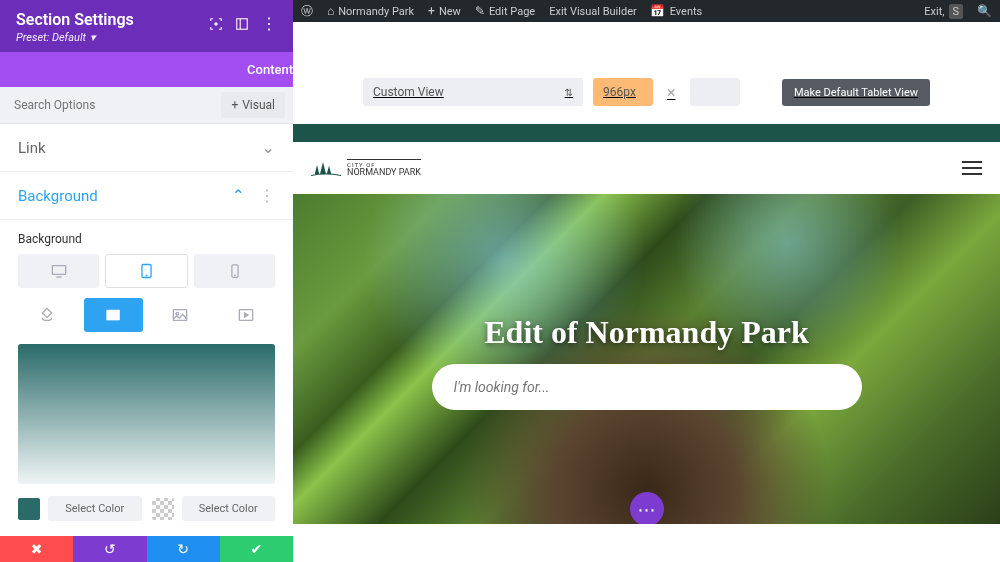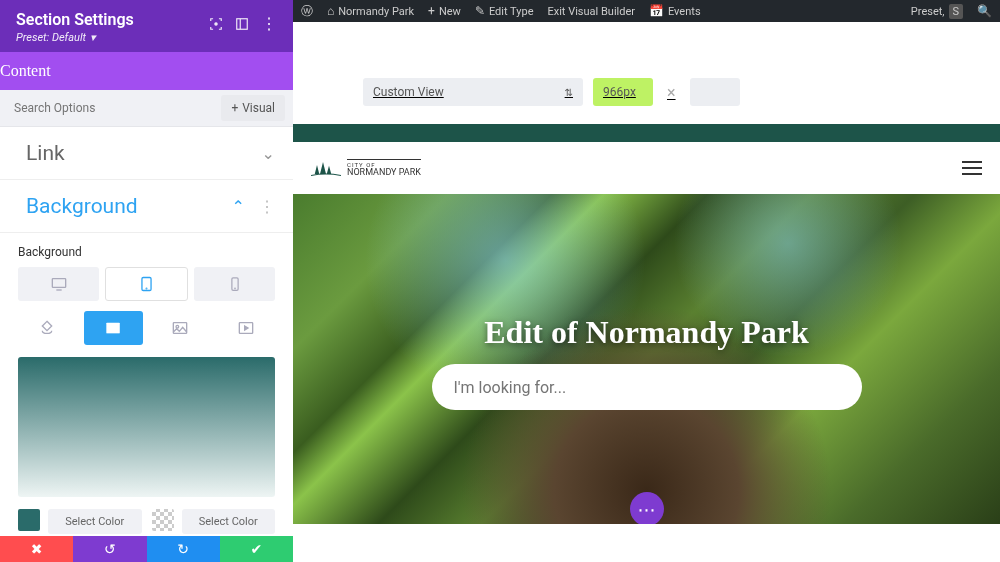--- a/index.html
+++ b/index.html
@@ -8,49 +8,49 @@
 
 .panel { position: absolute; left: 0; top: 0; width: 293px; height: 536px; background: #fff; display: flex; flex-direction: column; }
 .panel-header { background: #6c2eb9; color: #fff; padding: 10px 16px 8px; display: flex; align-items: flex-start; justify-content: space-between; gap: 15px; }
 .panel-header-left { display: flex; flex-direction: column; }
 .panel-title { font-size: 16px; font-weight: 600; }
 .panel-preset { font-size: 11px; opacity: 0.9; margin-top: 2px; display: flex; align-items: center; gap: 4px; font-style: italic; }
 .panel-header-icons { display: flex; gap: 12px; align-items: center; margin-top: 4px; }
 .panel-header-icons span { cursor: pointer; opacity: 0.9; }
 
 .tabs { display: flex; background: #6c2eb9; }
-.tab { flex: 1; text-align: left; padding: 10px 0; font-size: 16px; color: #fff; cursor: pointer; font-family: Liberation Serif, serif; }
+.tab { flex: 1; text-align: right; padding: 10px 0; font-size: 13px; color: #fff; cursor: pointer; }
 .tab.active { background: #a24ef0; font-weight: 500; }
 
 .search-row { display: flex; align-items: center; background: #f0f1f5; border-bottom: 1px solid #e5e6ea; }
 .search-input { flex: 1; padding: 10px 14px; border: none; background: transparent; font-size: 12px; color: #8b5cf6; outline: none; }
 .filter-btn { display: flex; align-items: center; gap: 4px; padding: 6px 10px; margin: 5px 8px; background: #e9eaee; border: none; border-radius: 3px; font-size: 12px; color: #555; cursor: pointer; }
 
 .section-row { display: flex; align-items: center; justify-content: space-between; padding: 14px 18px; border-bottom: 1px solid #eee; cursor: pointer; }
-.section-row .label { font-size: 21px; color: #666; margin-left: 8px; }
+.section-row .label { font-size: 15px; color: #666; }
 .section-row.open .label { color: #2ea3f2; }
 .section-row .chev { color: #999; }
 .section-row.open .chev { color: #2ea3f2; }
 .section-row .dots { color: #bbb; margin-left: 8px; }
 
 .section-body { padding: 12px 18px 0; overflow-y: auto; }
 .field-label { font-size: 12px; color: #333; margin-bottom: 8px; }
 
 .device-row { display: flex; gap: 6px; margin-bottom: 10px; }
 .device-btn { flex: 1; height: 34px; display: flex; align-items: center; justify-content: center; background: #f0f1f5; border-radius: 3px; cursor: pointer; color: #aab; }
 .device-btn.active { background: #fff; border: 1px solid #e0e0e0; color: #2ea3f2; }
 
 .bgtype-row { display: flex; gap: 8px; margin-bottom: 12px; }
 .bgtype-btn { flex: 1; height: 34px; display: flex; align-items: center; justify-content: center; border-radius: 3px; cursor: pointer; color: #aab; background: transparent; }
 .bgtype-btn.active { background: #2ea3f2; color: #fff; }
 
 .gradient-preview { width: 100%; height: 140px; border-radius: 3px; background: linear-gradient(180deg, #2a6b6a 0%, #eef5f4 100%); margin-bottom: 12px; }
 
 .color-row { display: flex; gap: 10px; margin-bottom: 14px; }
-.color-item { flex: 1; display: flex; gap: 8px; }
+.color-item { flex: 1; display: flex; align-items: center; gap: 8px; }
 .swatch { width: 22px; height: 22px; border-radius: 2px; flex-shrink: 0; }
 .swatch.teal { background: #2a6b6a; }
 .swatch.checker { background: repeating-conic-gradient(#ccc 0% 25%, #fff 0% 50%) 0 / 8px 8px; }
 .color-label { font-size: 11px; color: #666; background: #f0f1f5; padding: 6px 10px; border-radius: 3px; flex: 1; text-align: center; cursor: pointer; }
 
 
 .action-bar { position: absolute; left: 0; bottom: 0; width: 293px; height: 26px; display: flex; }
 .act { flex: 1; display: flex; align-items: center; justify-content: center; color: #fff; cursor: pointer; font-size: 14px; }
 .act.red { background: #ff4d4f; }
 .act.purple { background: #7e3bd0; }
@@ -62,42 +62,42 @@
 
 
 .wpbar { height: 22px; background: #23282d; color: #ccc; display: flex; align-items: center; font-size: 11px; padding: 0 8px; justify-content: space-between; }
 .wpbar-left, .wpbar-right { display: flex; align-items: center; gap: 14px; }
 .wpbar span { display: flex; align-items: center; gap: 4px; cursor: pointer; }
 .wpbar .icon { font-size: 12px; }
 
 
 .toolbar { display: flex; align-items: center; gap: 10px; padding: 56px 70px 16px; text-decoration: underline; }
 .custom-view { display: flex; align-items: center; justify-content: space-between; background: #eceef2; padding: 7px 10px; border-radius: 3px; width: 220px; font-size: 12px; color: #555; cursor: pointer; }
-.size-box { background: #bef264; padding: 7px 10px; border-radius: 3px; font-size: 12px; color: #555; width: 60px; }
+.size-box { background: #fdba74; padding: 7px 10px; border-radius: 3px; font-size: 12px; color: #555; width: 60px; }
 .close-x { color: #aaa; cursor: pointer; padding: 0 4px; }
 .empty-box { background: #eceef2; width: 50px; height: 28px; border-radius: 3px; }
 .spacer { flex: 1; }
 .make-default { background: #555a63; color: #fff; padding: 7px 12px; border-radius: 3px; font-size: 11px; cursor: pointer; border: none; }
 
 
 .preview { position: absolute; left: 0; right: 0; top: 124px; bottom: 0; overflow: hidden; }
 .greenbar { height: 18px; background: #1d5449; }
 .whitebar { height: 52px; background: #fff; display: flex; align-items: center; justify-content: space-between; padding: 0 18px; }
 .logo { display: flex; align-items: center; gap: 6px; }
 .logo-trees { color: #1d5449; font-size: 16px; }
 .logo-text { font-size: 9px; color: #333; line-height: 1; border-top: 1px solid #333; padding-top: 2px; }
 .logo-text .small { font-size: 6px; letter-spacing: 1px; }
 .hamburger { display: flex; flex-direction: column; gap: 4px; cursor: pointer; }
 .hamburger span { width: 20px; height: 2px; background: #333; }
 
 .hero { position: relative; height: 330px; background: linear-gradient(135deg, #4a7c2e 0%, #6b9b3f 15%, #3a5d1f 25%, #8bc34a 30%, #2e4a1a 40%, #5a8030 50%, #3d5e25 60%, #7ba83d 70%, #4a6b2a 85%, #2a3f18 100%); overflow: hidden; }
 .hero::before { content: ""; position: absolute; inset: 0; background: radial-gradient(circle at 50% 90%, #3a2818 0%, #5a4530 20%, transparent 40%), radial-gradient(circle at 30% 20%, rgba(135,206,235,0.6) 0%, transparent 25%), radial-gradient(circle at 70% 15%, rgba(135,206,235,0.5) 0%, transparent 20%); }
 .hero-title { position: absolute; top: 120px; left: 50%; transform: translateX(-50%); color: #fff; font-family: Georgia, serif; font-size: 32px; font-weight: 700; text-shadow: 0 2px 6px rgba(0,0,0,0.5); white-space: nowrap; }
 .hero-search { position: absolute; top: 170px; left: 50%; transform: translateX(-50%); width: 430px; height: 46px; background: #fff; border-radius: 30px; display: flex; align-items: center; padding: 0 22px; }
-.hero-search input { border: none; outline: none; font-size: 16px; color: #888; width: 100%; background: transparent; }
+.hero-search input { border: none; outline: none; font-size: 14px; color: #888; width: 100%; background: transparent; font-style: italic; }
 
 .fab { position: absolute; bottom: -2px; left: 50%; transform: translateX(-50%); width: 34px; height: 34px; border-radius: 50%; background: #7e3bd0; color: #fff; display: flex; align-items: center; justify-content: center; font-size: 18px; cursor: pointer; }
 
 
 svg { display: block; }
 </style>
 </head>
 <body>
 
 <div class="panel">
@@ -235,46 +235,47 @@
       <span>
           <span class="icon">⌂</span>
           <span>Normandy Park</span>
         </span>
       <span>
           <span class="icon">+</span>
           <span>New</span>
         </span>
       <span>
           <span class="icon">✎</span>
-          <span>Edit Type</span>
+          <span>Edit Page</span>
         </span>
       <span>Exit Visual Builder</span>
       <span>
           <span class="icon">📅</span>
           <span>Events</span>
         </span>
     </div>
     <div class="wpbar-right">
       <span>
-          <span>Preset,</span> 
+          <span>Exit,</span> 
           <span style="background:#555;padding:1px 4px;border-radius:2px;">S</span>
         </span>
       <span class="icon">🔍</span>
     </div>
   </div>
 
   <div class="toolbar">
     <div class="custom-view">
       <span>Custom View</span>
       <span style="font-size:10px;">⇅</span>
     </div>
     <div class="size-box">966px</div>
     <span class="close-x">×</span>
     <div class="empty-box"></div>
     <div class="spacer"></div>
+    <button class="make-default">Make Default Tablet View</button>
   </div>
 
   <div class="preview">
     <div class="greenbar"></div>
     <div class="whitebar">
       <div class="logo">
         <span class="logo-trees">
           <svg width="30" height="18" viewBox="0 0 40 24">
               <path d="M5 20 L8 8 L11 20 Z M12 20 L16 4 L20 20 Z M21 20 L24 9 L27 20 Z" fill="#1d5449"></path>
               <path d="M0 22 Q20 18 40 22" stroke="#1d5449" stroke-width="1.5" fill="none"></path>

